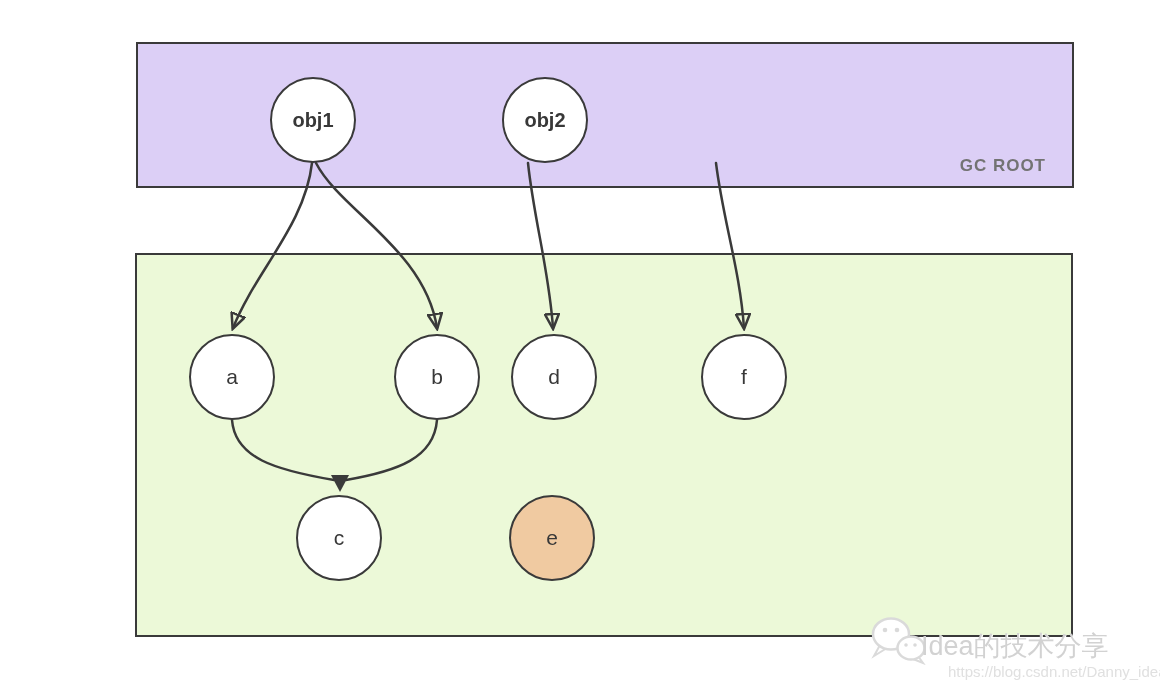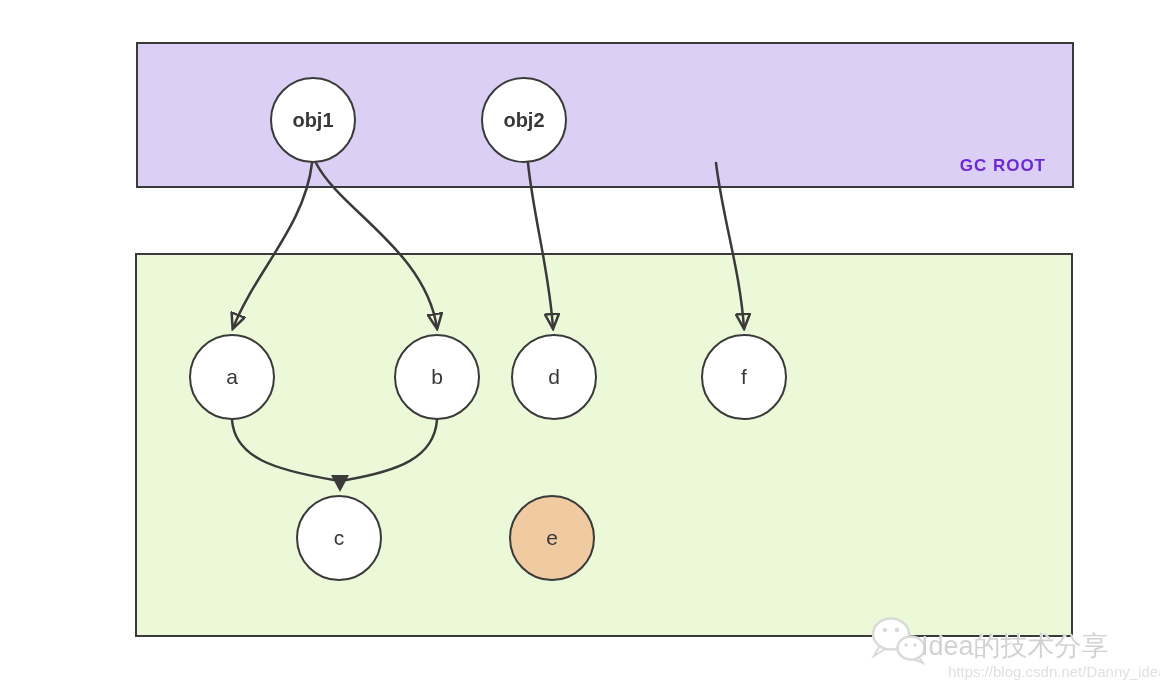--- a/index.html
+++ b/index.html
@@ -4,35 +4,35 @@
 <style>
   html,body{margin:0;padding:0;background:#ffffff;}
   body{font-family:"Liberation Sans","DejaVu Sans",sans-serif;}
   .canvas{position:relative;width:1160px;height:692px;background:#ffffff;overflow:hidden;}
 
   
   .region{position:absolute;border:2.5px solid #3a3a3a;box-sizing:border-box;}
   .region-gcroot{left:136px;top:42px;width:938px;height:146px;background:#dccff6;}
   .region-heap{left:135px;top:253px;width:938px;height:384px;background:#ecf9d8;}
   .gcroot-label{position:absolute;right:114px;top:156px;font-size:17px;font-weight:600;
-    color:#6d28d9;letter-spacing:1px;z-index:3;}
+    color:#737373;letter-spacing:1px;z-index:3;}
 
   
   .edges{position:absolute;left:0;top:0;width:1160px;height:692px;z-index:2;}
   .edges path{stroke:#3a3a3a;stroke-width:2.5;fill:none;stroke-linecap:round;}
   .edges .head{fill:#3a3a3a;stroke:none;}
 
   
   .node{position:absolute;width:86px;height:86px;box-sizing:border-box;
     border:2.5px solid #3a3a3a;border-radius:50%;background:#ffffff;
     display:flex;align-items:center;justify-content:center;
     font-size:21px;color:#383838;z-index:4;}
   .node-big{font-size:20px;font-weight:600;}
   .n-obj1{left:270px;top:77px;}
-  .n-obj2{left:481px;top:77px;text-align:right;}
+  .n-obj2{left:502px;top:77px;text-align:right;}
   .n-obj3{left:672px;top:77px;}
   .n-a{left:189px;top:334px;}
   .n-b{left:394px;top:334px;}
   .n-d{left:511px;top:334px;}
   .n-f{left:701px;top:334px;}
   .n-c{left:296px;top:495px;}
   .n-e{left:509px;top:495px;background:#f0caa1;}
 
   
   .wm{position:absolute;z-index:6;}

